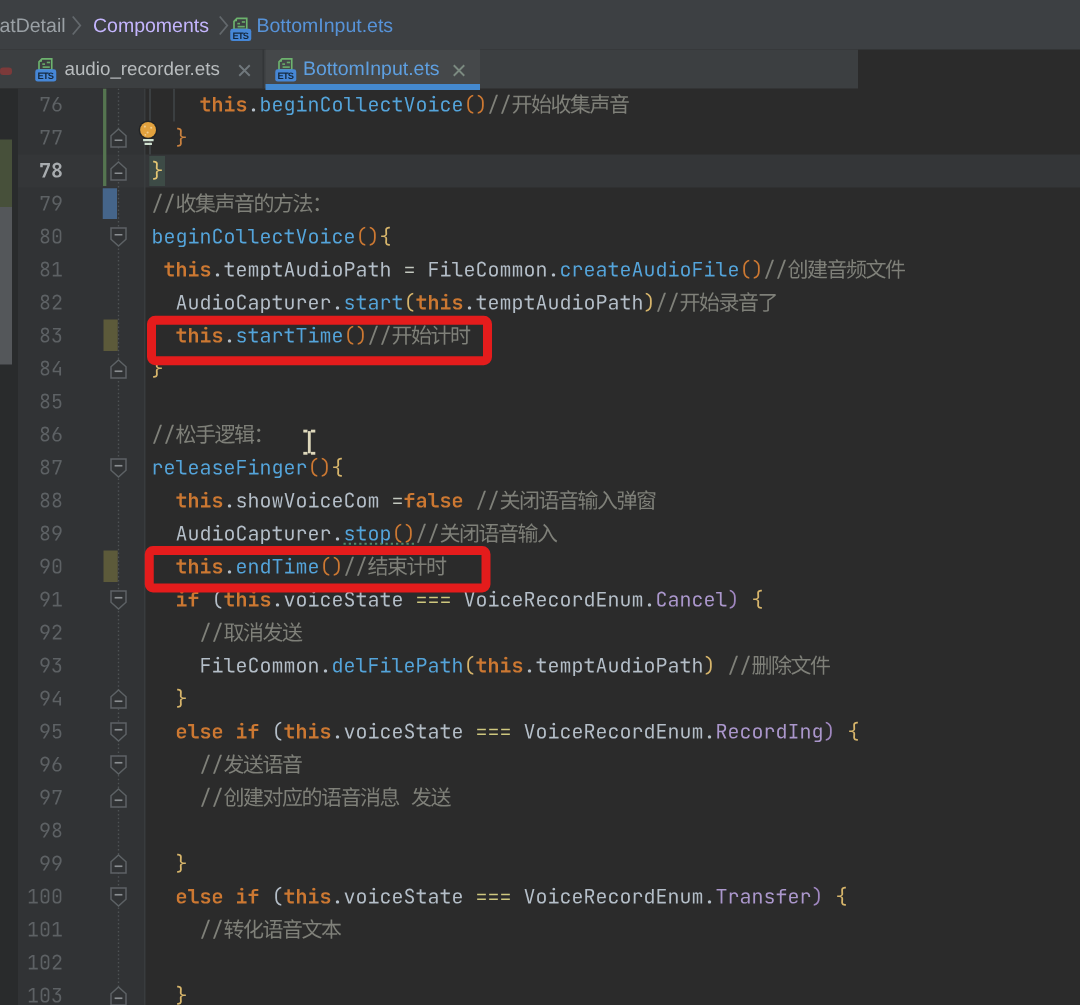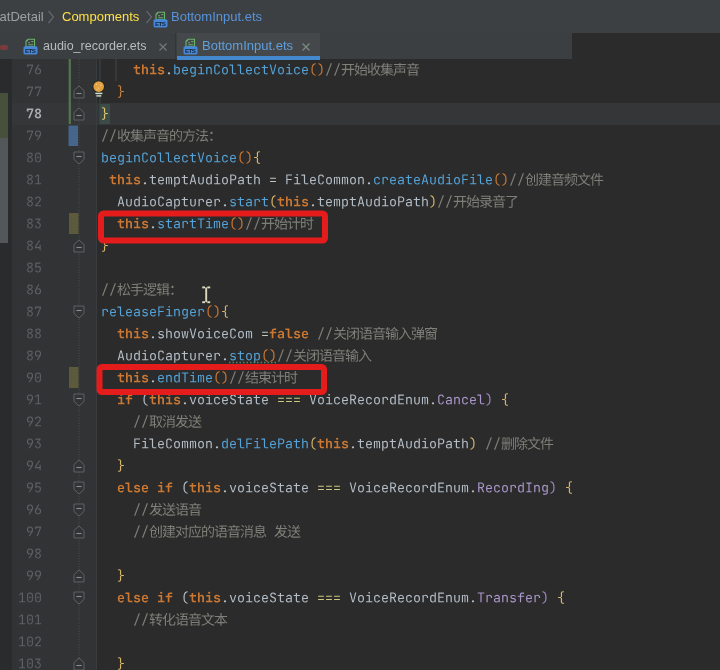--- a/index.html
+++ b/index.html
@@ -1,19 +1,19 @@
 <!DOCTYPE html>
 <html><head><meta charset="utf-8"><style>html,body{margin:0;padding:0;background:#2b2b2b}*{box-sizing:border-box}body{font-family:"Liberation Sans",sans-serif;font-size:13px}span{white-space:pre;line-height:15px}</style></head><body>
 <div style="position:relative;width:720px;height:670px;overflow:hidden;background:#2b2b2b">
     <div style="position:absolute;left:0;top:0;width:720px;height:33px;background:#3d4043;overflow:hidden">
       <span style="position:absolute;left:-17px;top:9px;color:#9aa0a5">ChatDetail</span>
       <svg width="8" height="14" viewBox="0 0 8 14" style="position:absolute;left:47px;top:10px">
         <path d="M1.5 1 L6.5 7 L1.5 13" stroke="#63686c" stroke-width="1.2" fill="none"></path>
       </svg>
-      <span style="position:absolute;left:62px;top:9px;color:#fde047">Compoments</span>
+      <span style="position:absolute;left:62px;top:9px;color:#c4b5fd">Compoments</span>
       <svg width="8" height="14" viewBox="0 0 8 14" style="position:absolute;left:145px;top:10px">
         <path d="M1.5 1 L6.5 7 L1.5 13" stroke="#63686c" stroke-width="1.2" fill="none"></path>
       </svg>
       <svg width="15" height="17" viewBox="0 0 15 17" style="position:absolute;left:153px;top:11px">
         <path d="M5 1.2 L11.5 1.2 L11.5 8.5 L3 8.5 L3 3.2 Z" fill="none" stroke="#6db36e" stroke-width="1.1"></path>
         <path d="M5 1.2 L5 3.2 L3 3.2 Z" fill="#6db36e"></path>
         <rect x="5.2" y="4.2" width="1.8" height="1.1" fill="#67aa68"></rect>
         <rect x="8.2" y="3.1" width="2.2" height="1.1" fill="#67aa68"></rect>
         <rect x="5.4" y="6.2" width="4.8" height="1.1" fill="#67aa68"></rect>
         <rect x="0.5" y="8.2" width="14" height="8.2" rx="1.6" fill="#4687d7"></rect>

